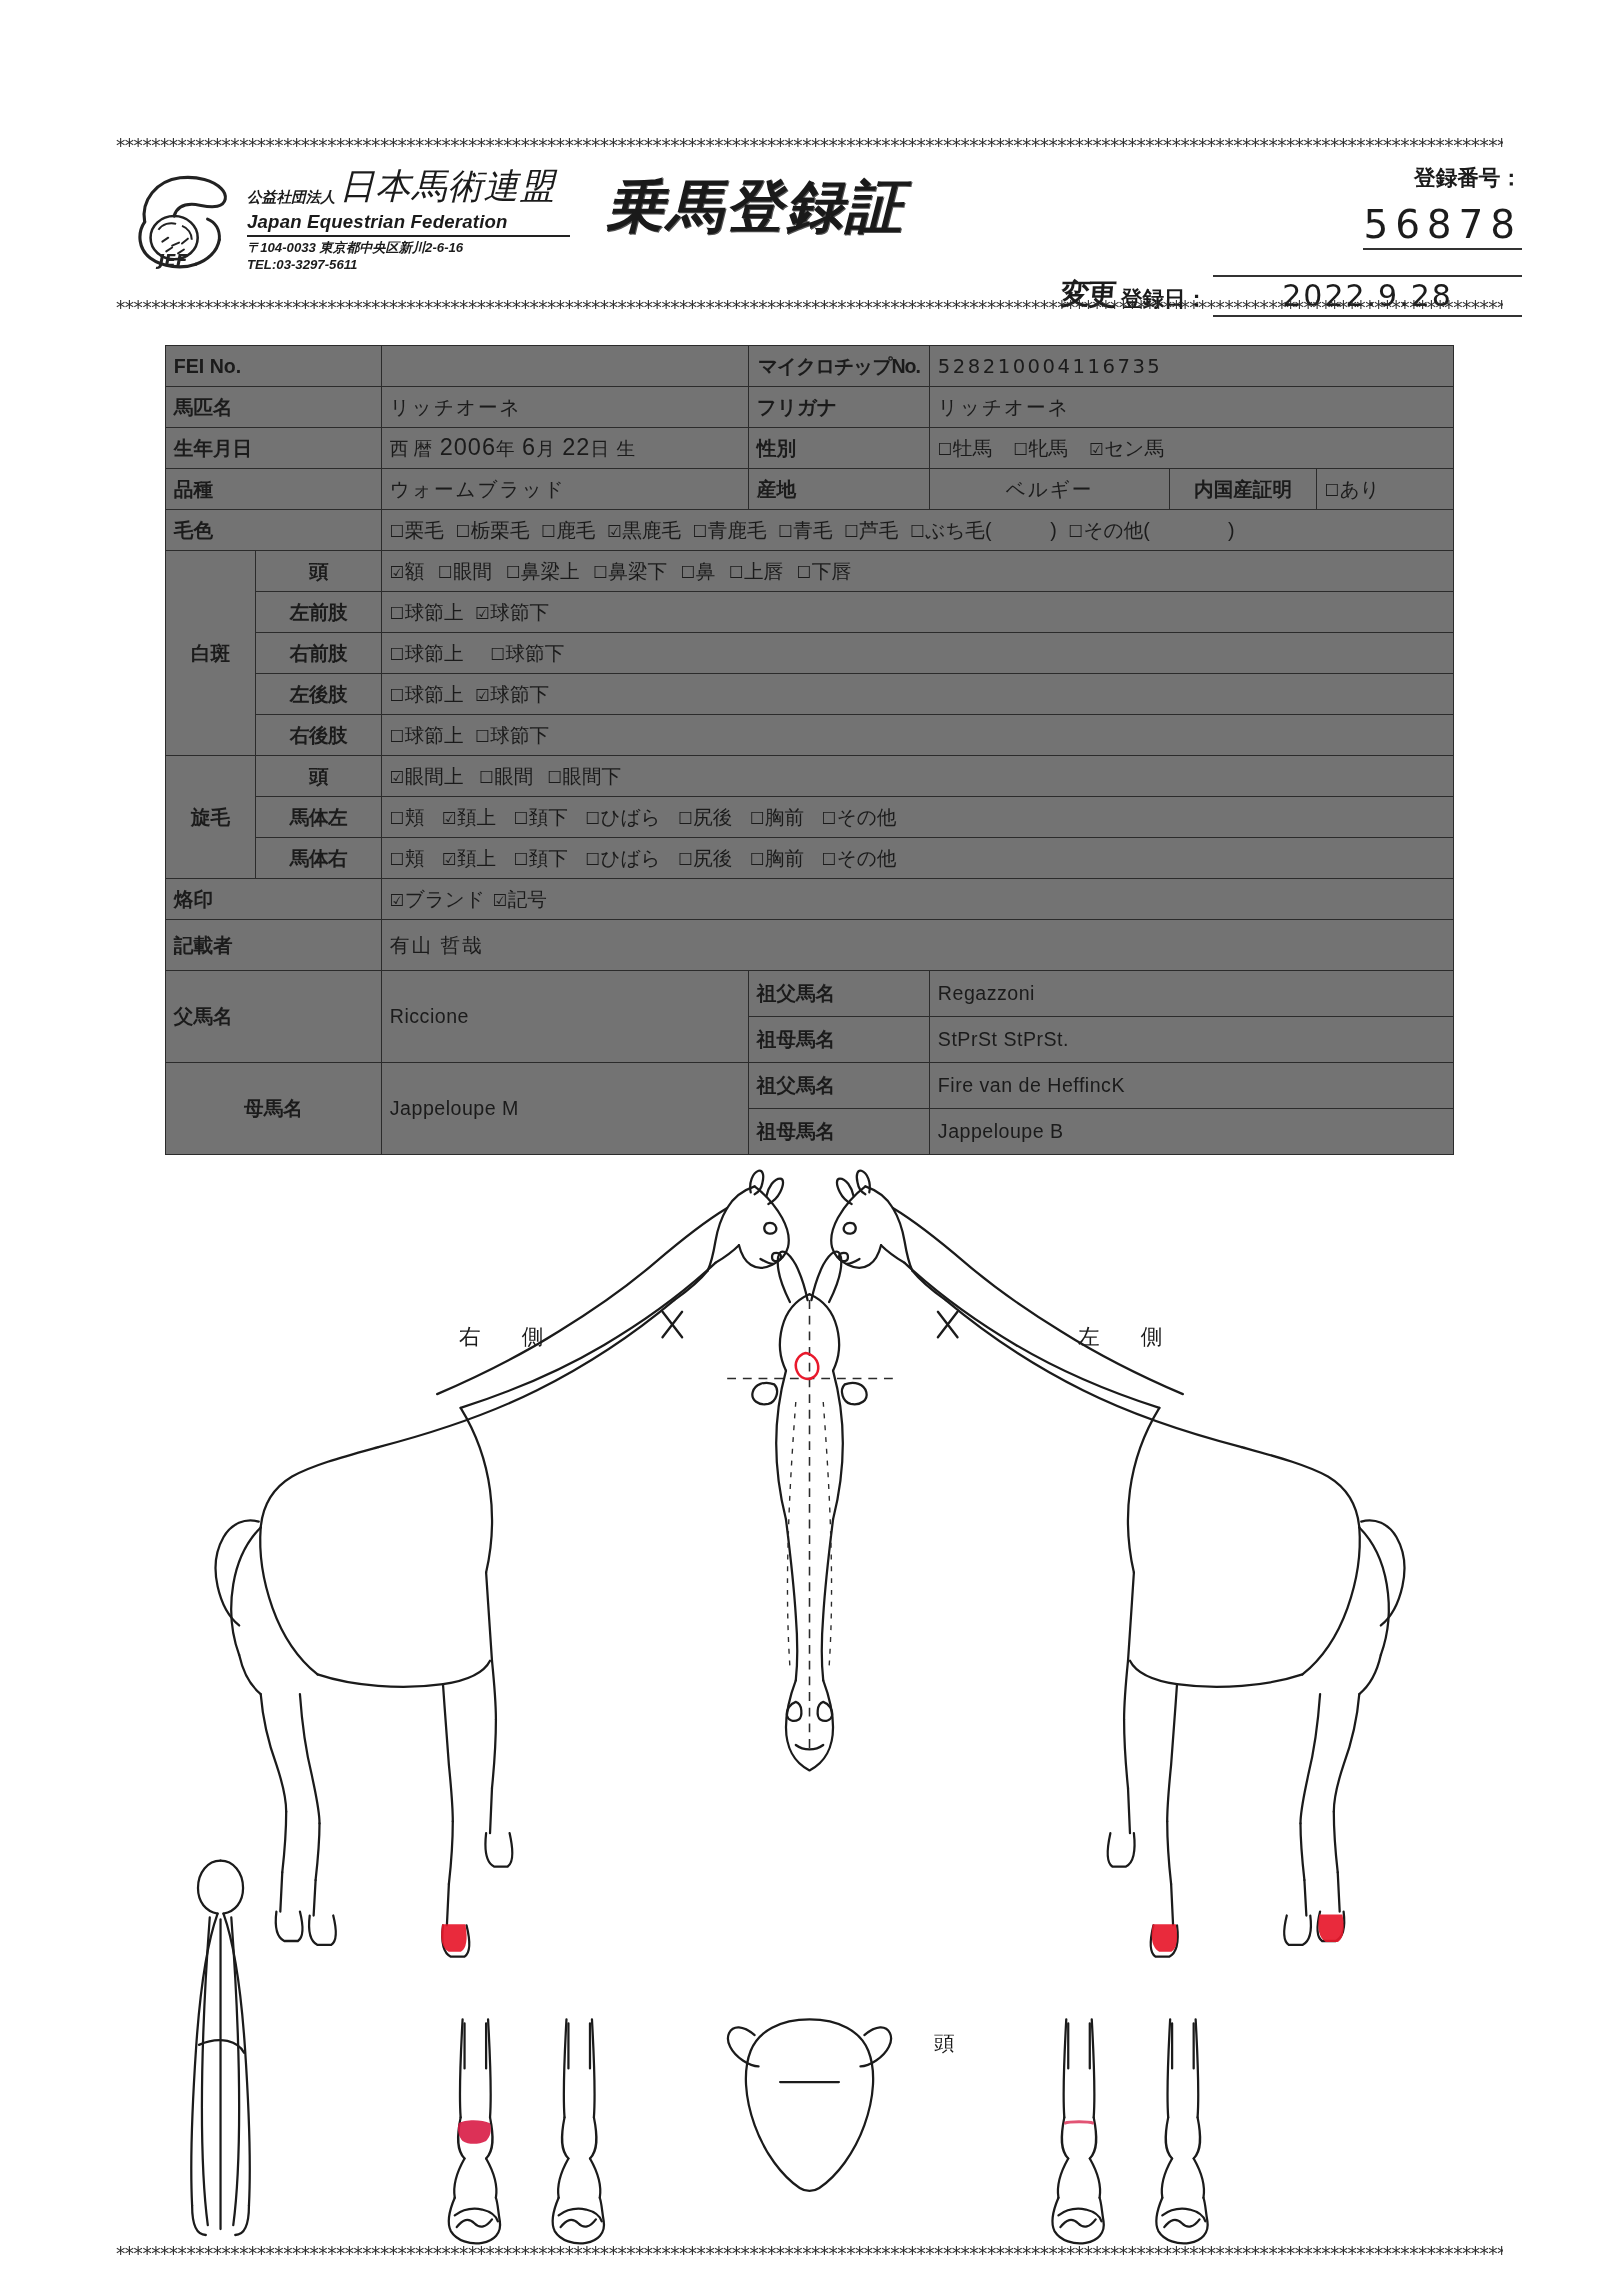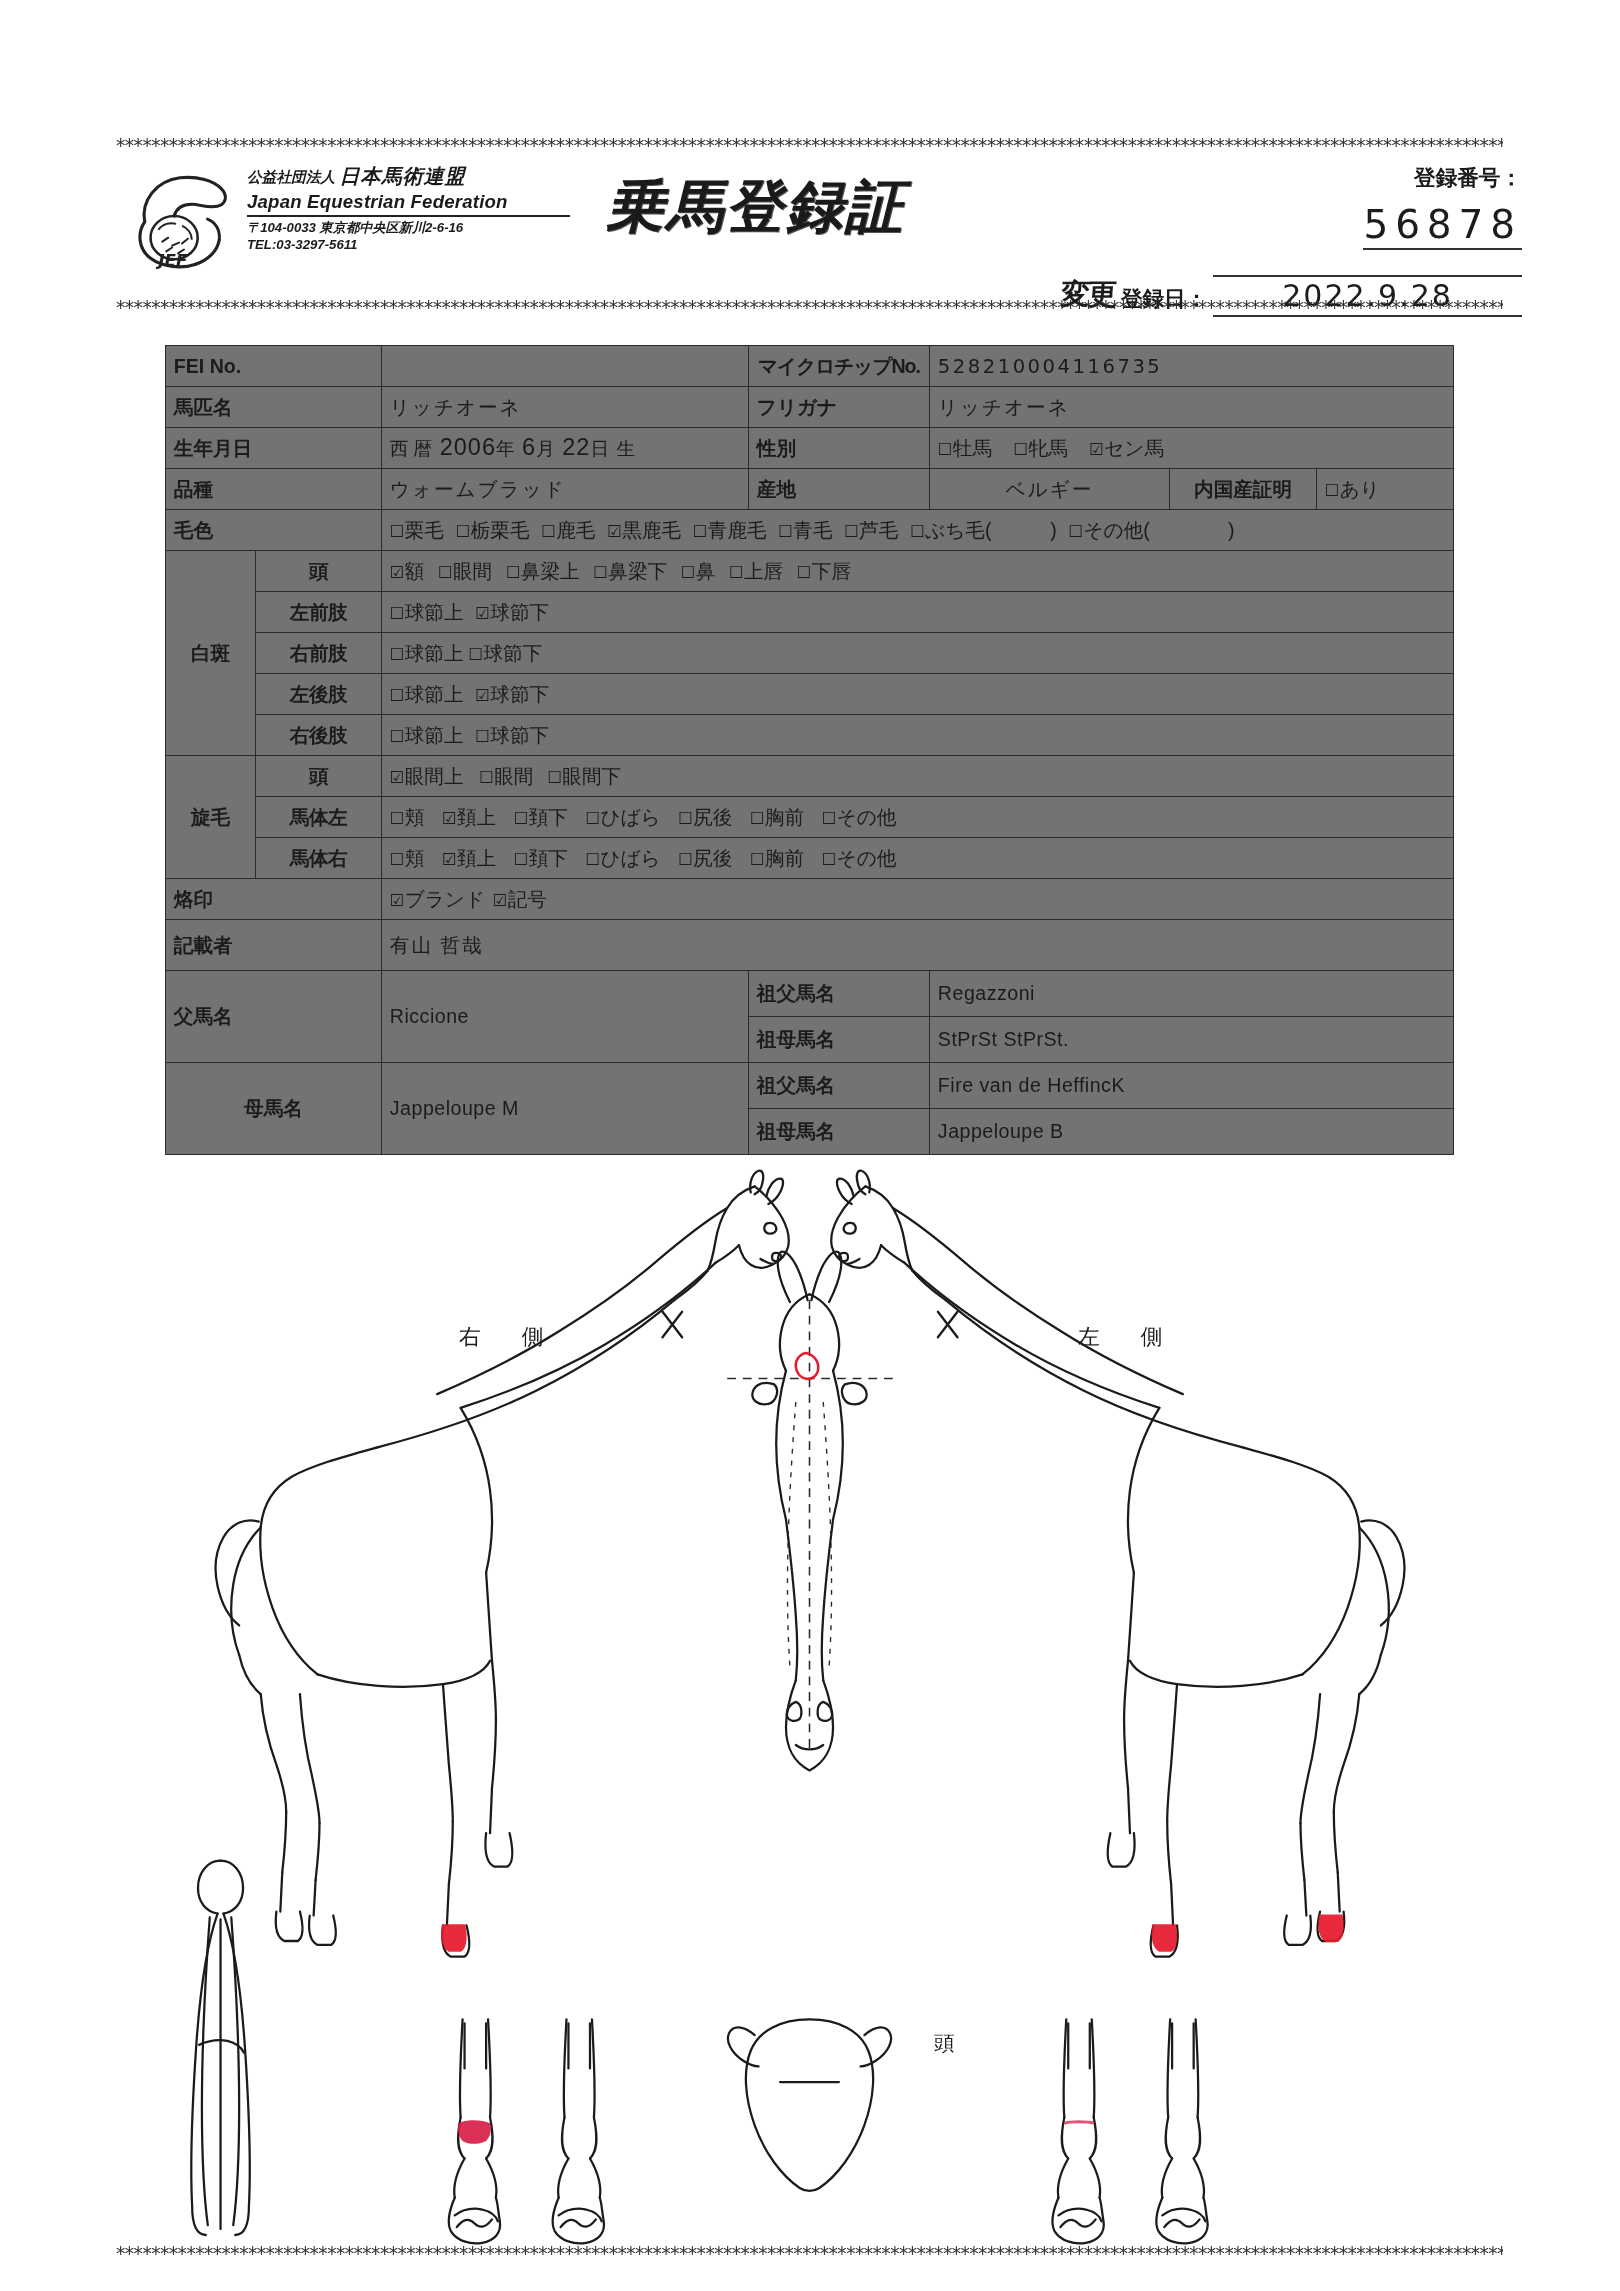--- a/index.html
+++ b/index.html
@@ -19,21 +19,21 @@
   }
   #ast-top{left:116px;top:137px;width:1387px;}
   #ast-mid{left:116px;top:299px;width:1387px;}
   #ast-bot{left:116px;top:2245px;width:1387px;}
 
   
   .hdr{position:absolute;left:0;top:157px;width:1620px;height:137px;}
   .jef-logo{position:absolute;left:123px;top:7.8px;width:116px;height:110px;}
   .fed-block{position:absolute;left:247px;top:5.9px;width:323px;}
   .fed-jp{font-size:14.7px;font-weight:bold;font-style:italic;letter-spacing:0px;display:inline-block;vertical-align:bottom;padding-bottom:2.9px;}
-  .fed-jp-big{font-size:20px;font-weight:bold;font-style:italic;letter-spacing:1px;display:inline-block;vertical-align:bottom;}
+  .fed-jp-big{font-size:35px;font-weight:normal;font-style:italic;letter-spacing:1px;display:inline-block;vertical-align:bottom;}
   .fed-en{font-size:18.6px;font-style:italic;font-weight:bold;letter-spacing:0.2px;margin-top:1px;}
   .fed-addr-box{border-top:2px solid #222;margin-top:2px;padding-top:2px;}
   .fed-addr{font-size:13.2px;font-style:italic;font-weight:bold;letter-spacing:0px;line-height:1.32;}
 
   .doc-title{
     position:absolute;left:606px;top:11.8px;
     font-size:57px;font-weight:bold;font-style:italic;letter-spacing:2.9px;
     color:#1a1a1a;
     text-shadow:1px 1px 0 #555;
   }
@@ -207,21 +207,21 @@
       <td class="lab" rowspan="5" style="text-align:center">白斑</td>
       <td class="lab-sm ctr" colspan="2">頭</td>
       <td class="chk" colspan="10"><span class="opt" style="margin-right:13.7px;white-space:nowrap"><span class="cbx">☑</span><span>額</span></span><span class="opt" style="margin-right:13.7px;white-space:nowrap"><span class="cbx">☐</span><span>眼間</span></span><span class="opt" style="margin-right:13.7px;white-space:nowrap"><span class="cbx">☐</span><span>鼻梁上</span></span><span class="opt" style="margin-right:13.7px;white-space:nowrap"><span class="cbx">☐</span><span>鼻梁下</span></span><span class="opt" style="margin-right:13.7px;white-space:nowrap"><span class="cbx">☐</span><span>鼻</span></span><span class="opt" style="margin-right:13.7px;white-space:nowrap"><span class="cbx">☐</span><span>上唇</span></span><span class="opt" style="margin-right:13.7px;white-space:nowrap"><span class="cbx">☐</span><span>下唇</span></span></td>
     </tr>
     <tr>
       <td class="lab-sm ctr" colspan="2">左前肢</td>
       <td class="chk" colspan="10"><span class="opt" style="margin-right:11.8px;white-space:nowrap"><span class="cbx">☐</span><span>球節上</span></span><span class="opt" style="margin-right:11.8px;white-space:nowrap"><span class="cbx">☑</span><span>球節下</span></span></td>
     </tr>
     <tr>
       <td class="lab-sm ctr" colspan="2">右前肢</td>
-      <td class="chk" colspan="10"><span class="opt" style="margin-right:5px;white-space:nowrap"><span class="cbx">☐</span><span>球節上</span></span><span class="opt" style="margin-right:11.8px;white-space:nowrap"><span class="cbx">☐</span><span>球節下</span></span></td>
+      <td class="chk" colspan="10"><span class="opt" style="margin-right:27px;white-space:nowrap"><span class="cbx">☐</span><span>球節上</span></span><span class="opt" style="margin-right:11.8px;white-space:nowrap"><span class="cbx">☐</span><span>球節下</span></span></td>
     </tr>
     <tr>
       <td class="lab-sm ctr" colspan="2">左後肢</td>
       <td class="chk" colspan="10"><span class="opt" style="margin-right:11.8px;white-space:nowrap"><span class="cbx">☐</span><span>球節上</span></span><span class="opt" style="margin-right:11.8px;white-space:nowrap"><span class="cbx">☑</span><span>球節下</span></span></td>
     </tr>
     <tr>
       <td class="lab-sm ctr" colspan="2">右後肢</td>
       <td class="chk" colspan="10"><span class="opt" style="margin-right:11.8px;white-space:nowrap"><span class="cbx">☐</span><span>球節上</span></span><span class="opt" style="margin-right:11.8px;white-space:nowrap"><span class="cbx">☐</span><span>球節下</span></span></td>
     </tr>
 

